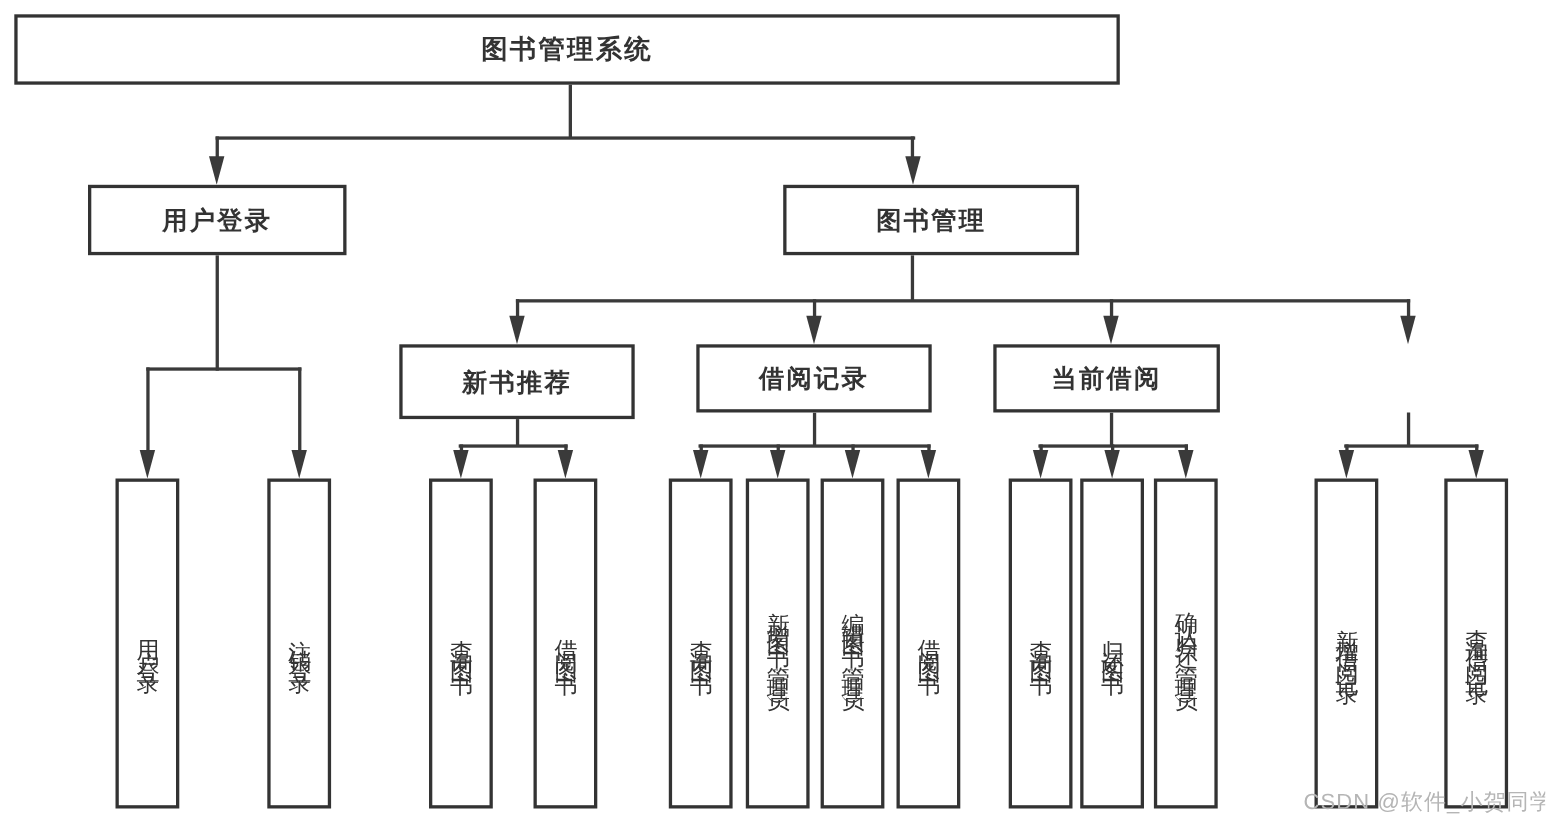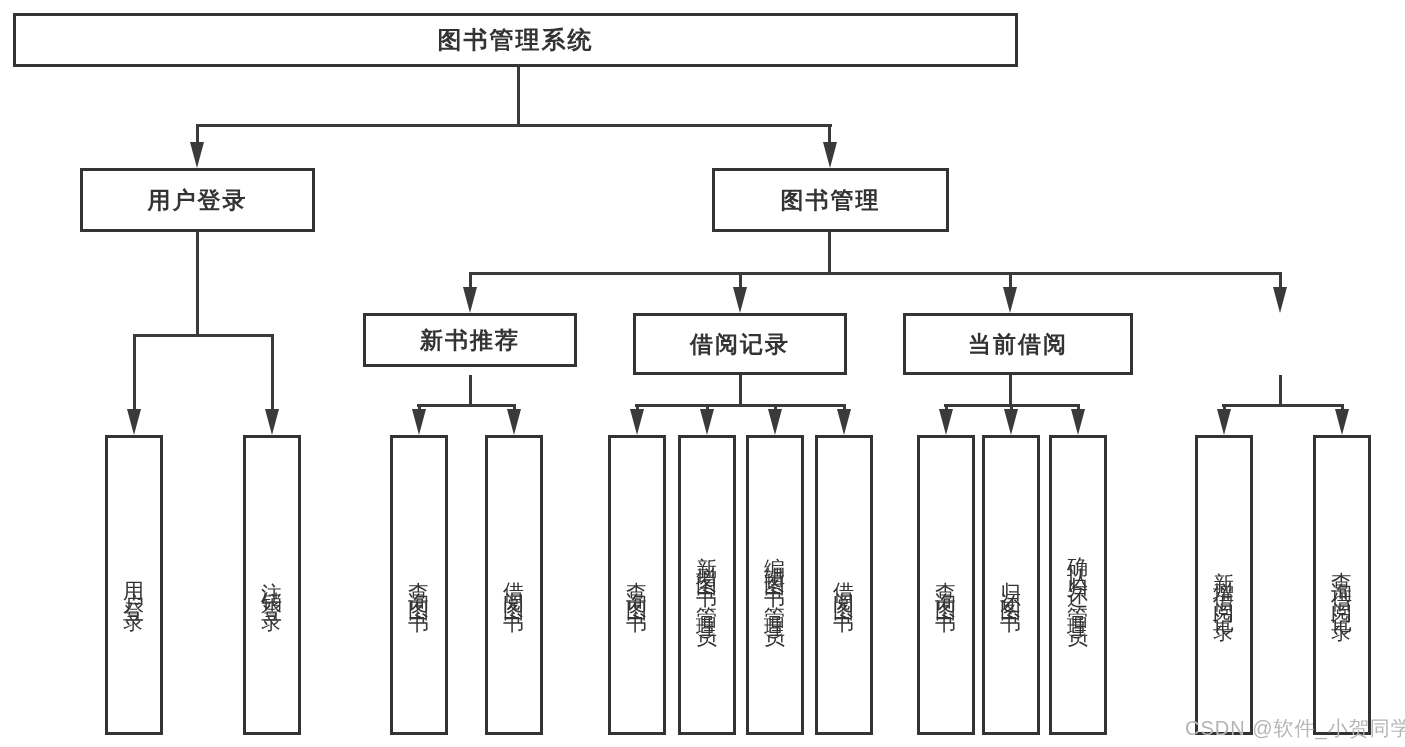--- a/index.html
+++ b/index.html
@@ -107,38 +107,38 @@
   <div class="arrow" style="left:939px; top:409px;"></div>
   <div class="arrow" style="left:1004px; top:409px;"></div>
   <div class="arrow" style="left:1071px; top:409px;"></div>
 
   <div class="line" style="left:1222px; top:404px; width:122px; height:3px;"></div>
   <div class="line" style="left:1223px; top:404px; width:3px; height:8px;"></div>
   <div class="line" style="left:1341px; top:404px; width:3px; height:8px;"></div>
   <div class="arrow" style="left:1217px; top:409px;"></div>
   <div class="arrow" style="left:1335px; top:409px;"></div>
 
-  <div class="box hbox root-box" style="left:13px; top:13px; width:1005px; height:54px;text-align:right;">
+  <div class="box hbox root-box" style="left:13px; top:13px; width:1005px; height:64px;text-align:right;">
     <span>图书管理系统</span>
   </div>
 
   <div class="box hbox" style="left:80px; top:168px; width:235px; height:64px;">
     <span>用户登录</span>
   </div>
-  <div class="box hbox" style="left:712px; top:168px; width:237px; height:64px;">
+  <div class="box hbox" style="left:712px; top:168px; width:269px; height:64px;">
     <span>图书管理</span>
   </div>
 
-  <div class="box hbox" style="left:363px; top:313px; width:214px; height:54px;text-align:right;">
+  <div class="box hbox" style="left:363px; top:313px; width:214px; height:68px;text-align:right;">
     <span>新书推荐</span>
   </div>
   <div class="box hbox" style="left:633px; top:313px; width:214px; height:62px;">
     <span>借阅记录</span>
   </div>
-  <div class="box hbox" style="left:903px; top:313px; width:230px; height:62px;">
+  <div class="box hbox" style="left:903px; top:313px; width:206px; height:62px;">
     <span>当前借阅</span>
   </div>
 
   <div class="box vbox" style="left:105px; top:435px; width:58px; height:300px;">
     <span>用户登录</span>
   </div>
   <div class="box vbox" style="left:243px; top:435px; width:58px; height:300px;">
     <span>注销登录</span>
   </div>
 

